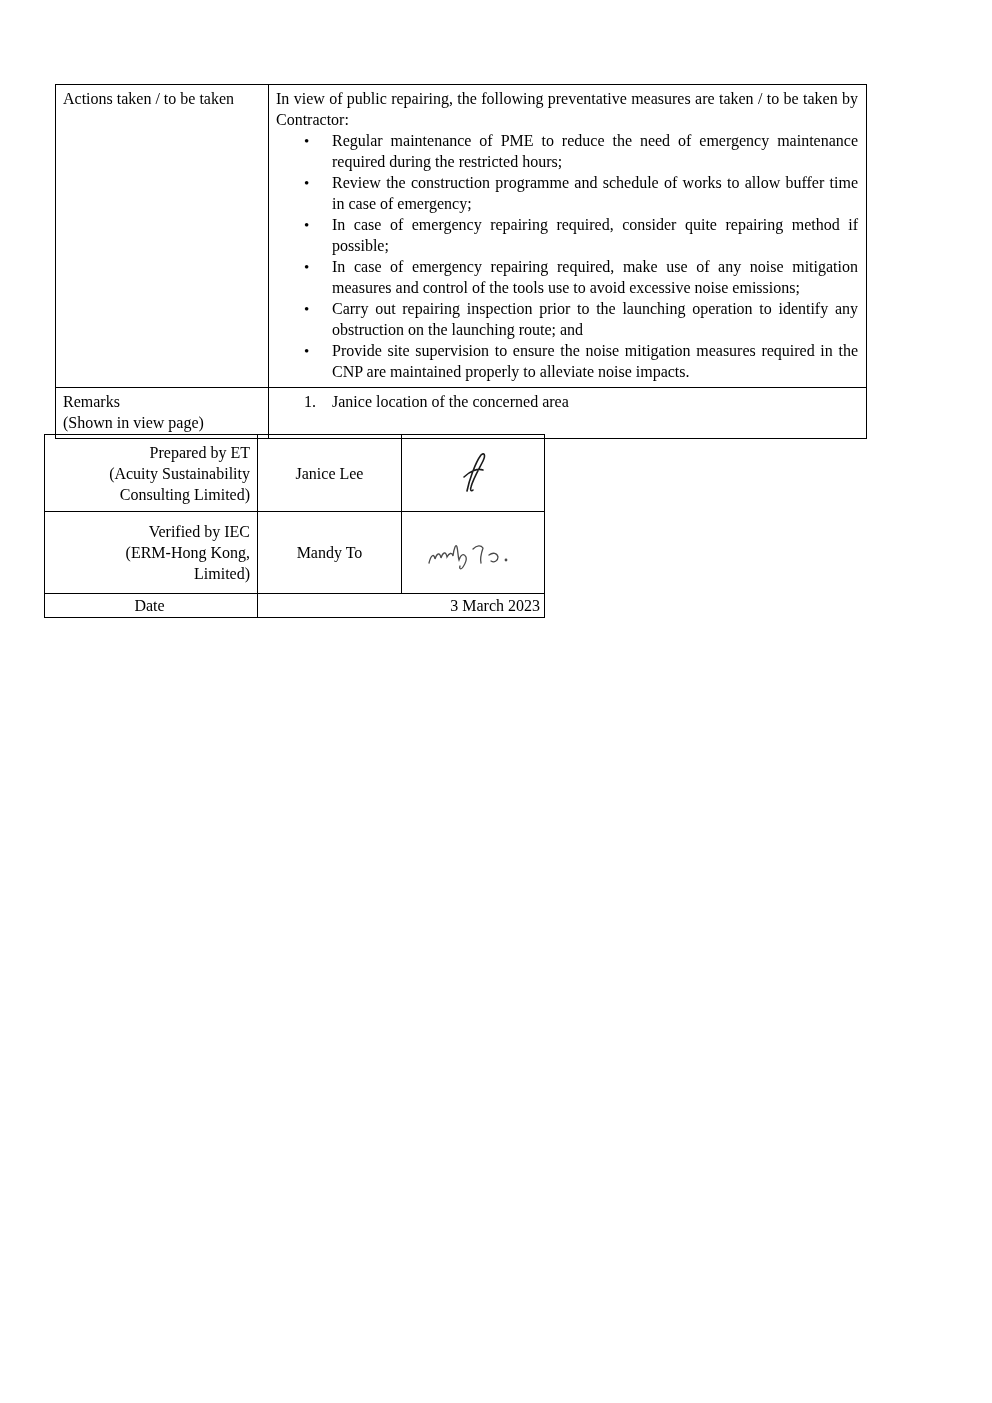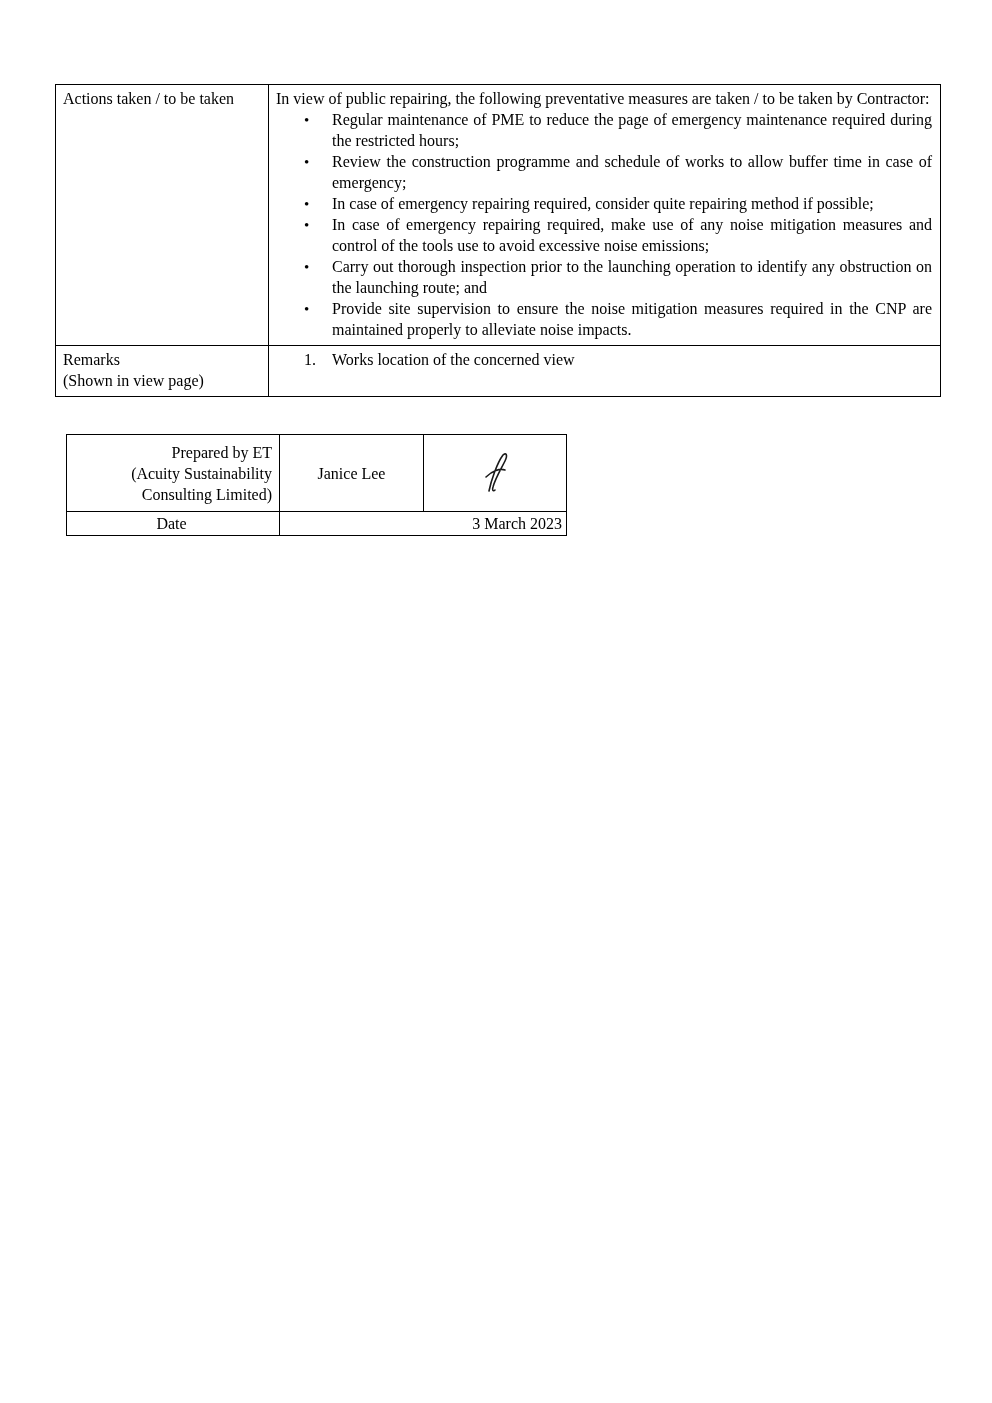--- a/index.html
+++ b/index.html
@@ -7,38 +7,38 @@
   body {
     width: 992px; height: 1403px;
     font-family: "Liberation Serif", serif;
     font-size: 16px; color: #000;
   }
   .page { position: relative; width: 992px; height: 1403px; background: #fff; overflow: hidden; }
 
   
   .main-table {
     position: absolute; left: 55px; top: 84px;
-    width: 886px; border-collapse: collapse; table-layout: fixed;
+    width: 812px; border-collapse: collapse; table-layout: fixed;
   }
   .main-table td {
     border: 1px solid #000; vertical-align: top;
     padding: 3px 8px 5px 7px; line-height: 21px;
   }
   .main-table .label-col { width: 213px; }
   .intro { text-align: justify; }
   .bullets { list-style: none; }
   .bullet-item { position: relative; padding-left: 56px; text-align: justify; }
   .bullet-marker { position: absolute; left: 28px; top: 0; }
   .bullet-marker::before { content: "\2022"; font-size: 15px; }
   .numbered { position: relative; padding-left: 56px; }
   .num { position: absolute; left: 28px; top: 0; }
 
   
   .sig-table {
-    position: absolute; left: 66px; top: 434px;
+    position: absolute; left: 44px; top: 434px;
     border-collapse: collapse; table-layout: fixed;
   }
   .sig-table td { border: 1px solid #000; vertical-align: middle; line-height: 21px; }
   .sig-table .col-role { width: 213px; }
   .sig-table .col-name { width: 144px; }
   .sig-table .col-sign { width: 143px; }
   .role-cell { text-align: right; padding: 4px 7px 4px 4px; white-space: pre-line; }
   .name-cell { text-align: center; padding: 0; }
   .sign-cell { text-align: center; padding: 2px; }
   .sig-row-1 { height: 77px; }
@@ -58,73 +58,85 @@
     <tbody>
         <tr>
       <td class="label-col">
         <span>Actions taken / to be taken</span>
       </td>
       <td>
         <p class="intro">In view of public repairing, the following preventative measures are taken / to be taken by Contractor:</p>
         <ul class="bullets">
           <li class="bullet-item">
             <span class="bullet-marker"></span>
-            <span>Regular maintenance of PME to reduce the page of emergency maintenance required during the restricted hours;</span>
+            <span>Regular maintenance of PME to reduce the need of emergency maintenance required during the restricted hours;</span>
           </li>
           <li class="bullet-item">
             <span class="bullet-marker"></span>
             <span>Review the construction programme and schedule of works to allow buffer time in case of emergency;</span>
           </li>
           <li class="bullet-item">
             <span class="bullet-marker"></span>
             <span>In case of emergency repairing required, consider quite repairing method if possible;</span>
           </li>
           <li class="bullet-item">
             <span class="bullet-marker"></span>
             <span>In case of emergency repairing required, make use of any noise mitigation measures and control of the tools use to avoid excessive noise emissions;</span>
           </li>
           <li class="bullet-item">
             <span class="bullet-marker"></span>
-            <span>Carry out thorough inspection prior to the launching operation to identify any obstruction on the launching route; and</span>
+            <span>Carry out repairing inspection prior to the launching operation to identify any obstruction on the launching route; and</span>
           </li>
           <li class="bullet-item">
             <span class="bullet-marker"></span>
             <span>Provide site supervision to ensure the noise mitigation measures required in the CNP are maintained properly to alleviate noise impacts.</span>
           </li>
         </ul>
       </td>
     </tr>
     <tr>
       <td class="label-col">
         <div>Remarks</div>
         <div>(Shown in view page)</div>
       </td>
       <td>
         <div class="numbered">
           <span class="num">1.</span>
-          <span>Works location of the concerned view</span>
+          <span>Janice location of the concerned area</span>
         </div>
       </td>
     </tr>
   </tbody>
     </table>
 
   <table class="sig-table">
     <tbody>
         <tr class="sig-row-1">
       <td class="col-role role-cell">Prepared by ET
 (Acuity Sustainability
 Consulting Limited)</td>
       <td class="col-name name-cell">Janice Lee</td>
       <td class="col-sign sign-cell">
         <svg width="56" height="52" viewBox="0 0 56 52">
           <path d="M22 44 C24 34 30 16 36 8 C39 5 41 8 38 14 C34 22 28 32 26 40 C25 43 26 45 28 43 M19 30 C25 24 33 21 38 23" fill="none" stroke="#1a1a1a" stroke-width="1.6" stroke-linecap="round"></path>
         </svg>
       </td>
     </tr>
+    <tr class="sig-row-3">
+      <td class="col-role role-cell">Verified by IEC
+(ERM-Hong Kong,
+Limited)</td>
+      <td class="col-name name-cell">Mandy To</td>
+      <td class="col-sign sign-cell">
+        <svg width="100" height="42" viewBox="0 0 100 42">
+          <path d="M6 31 C8 23 11 21 12 27 C14 21 17 20 18 26 C20 20 23 19 24 25 C26 21 29 20 30 24 C31 16 33 11 34 15 C35 19 35 25 36 28 C38 22 41 21 43 25 C44 28 42 32 40 35 C38 38 36 37 37 34 M50 17 C54 13 58 13 60 16 C58 22 57 27 58 31 M66 23 C70 20 74 21 75 25 C75 29 71 31 68 29" fill="none" stroke="#4a4a4a" stroke-width="1.3" stroke-linecap="round"></path>
+          <circle cx="83" cy="28" r="1.4" fill="#4a4a4a"></circle>
+        </svg>
+      </td>
+    </tr>
     <tr class="date-row">
       <td class="col-role date-label">Date</td>
       <td class="date-value" colspan="2">3 March 2023</td>
     </tr>
   </tbody>
     </table>
 
 </div>
 
 </body></html>

